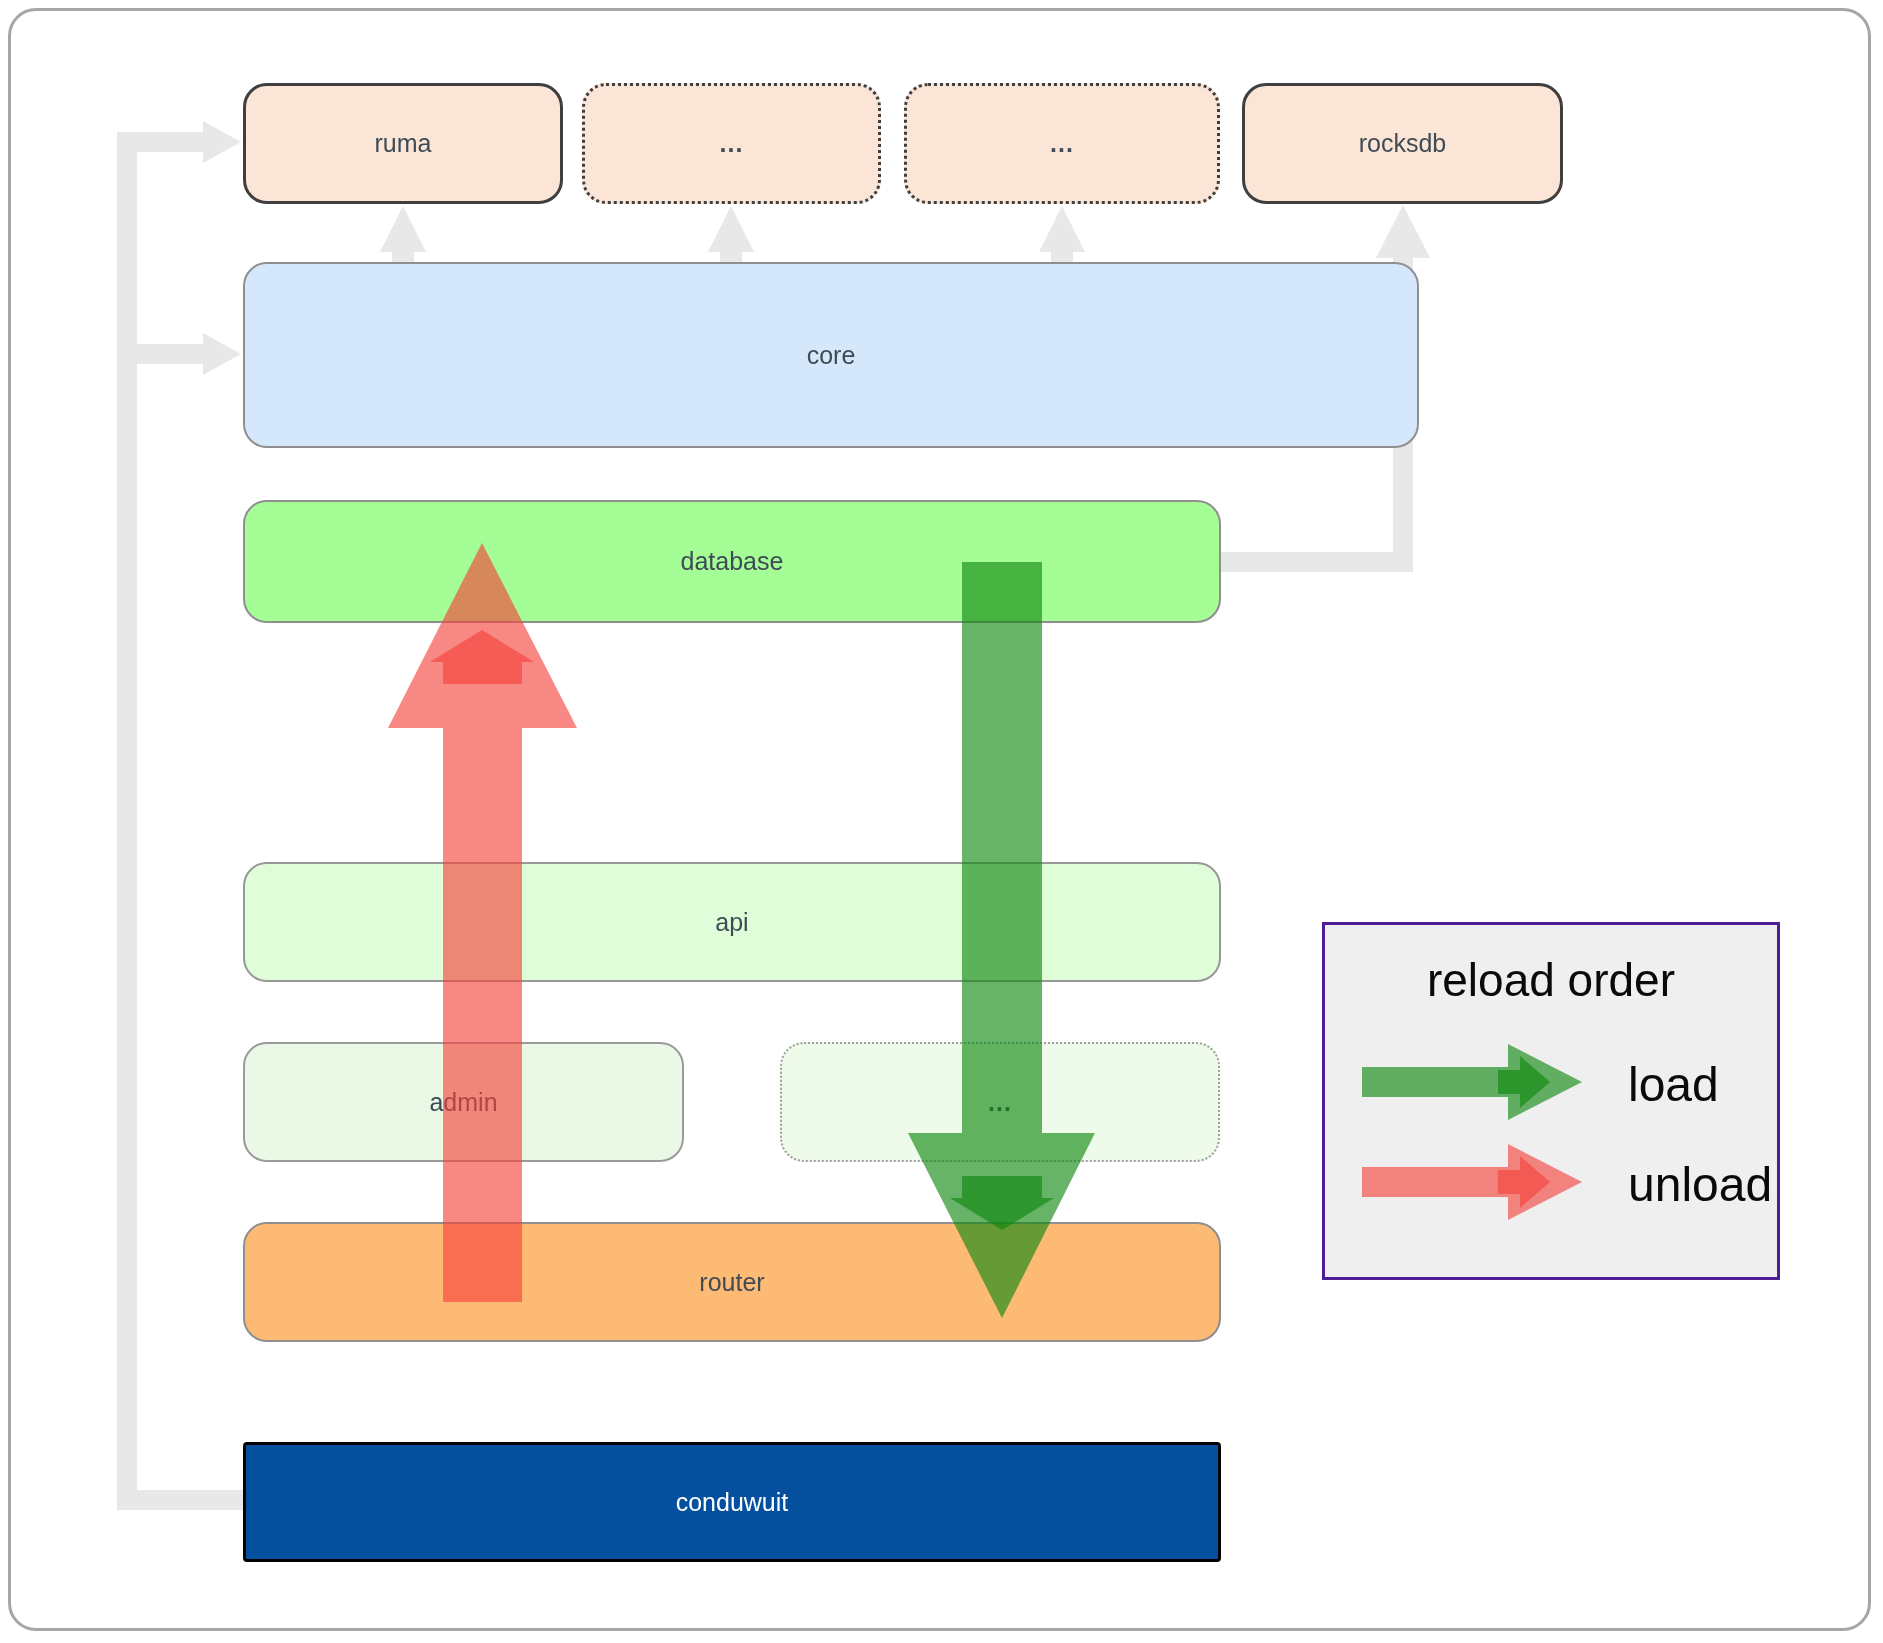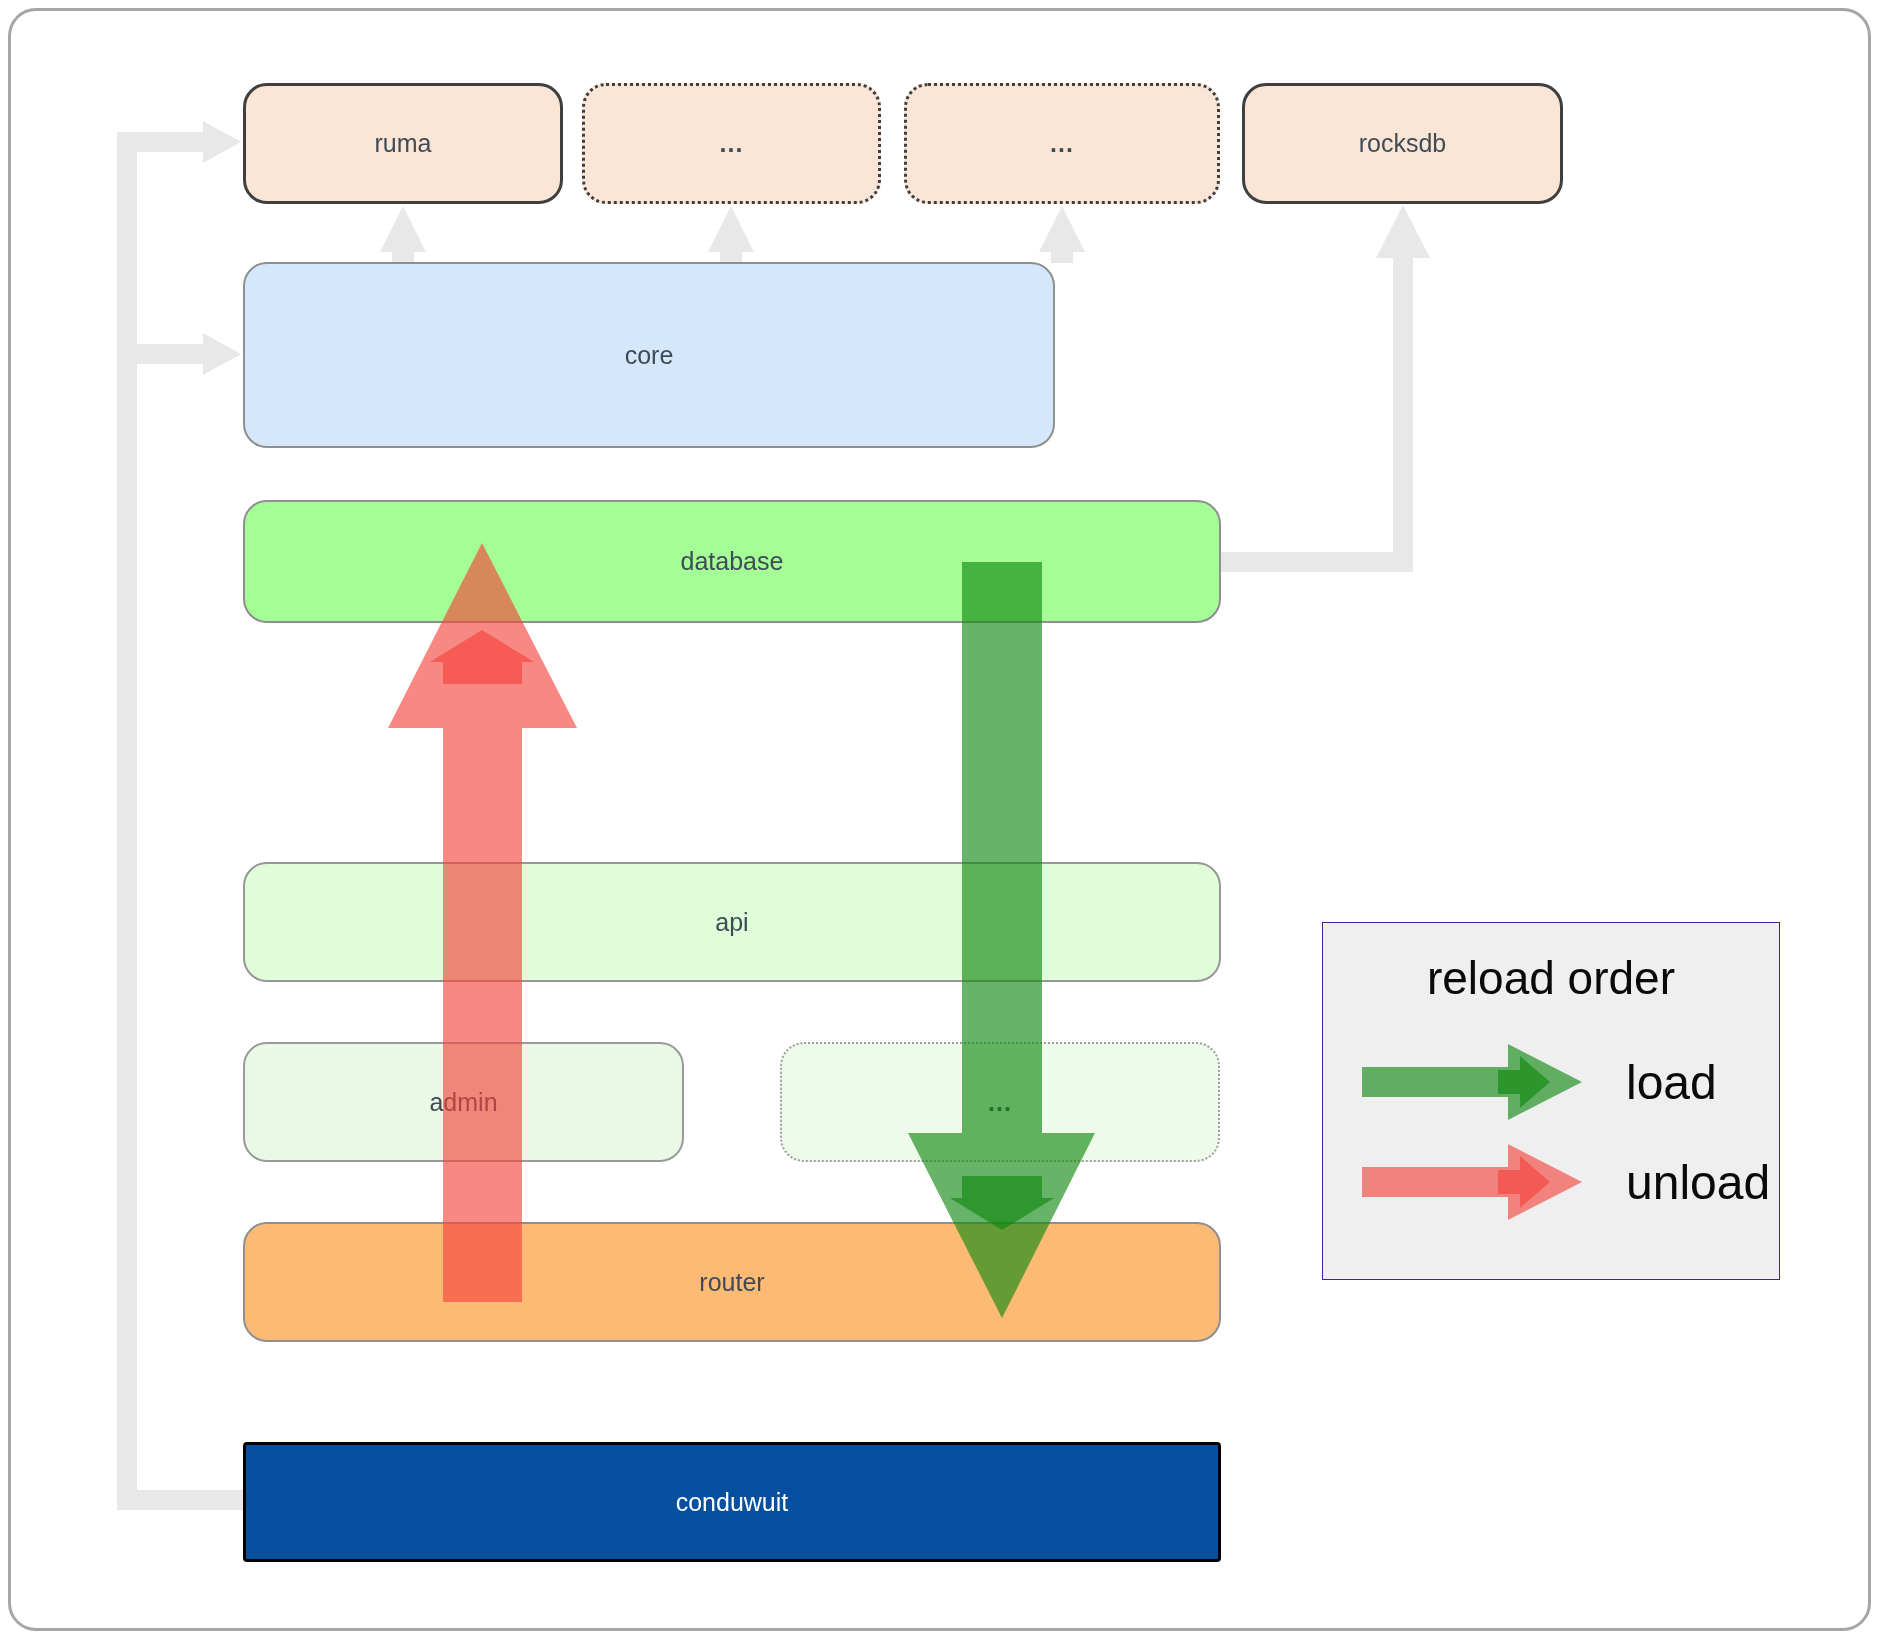--- a/index.html
+++ b/index.html
@@ -23,21 +23,21 @@
   .database{background:#a5fd95;border:2.5px solid #8f8f8f;}
   .service{background:#ccfdc3;border:2.5px solid #979797;}
   .api{background:#dffdd8;border:2.5px solid #979797;}
   .admin{background:#eaf9e5;border:2px solid #9a9a9a;}
   .admin-more{background:#effbea;border:2.5px dotted #9f9f9f;}
   .router{background:#fdba74;border:2.5px solid #8f8f8f;}
   .conduwuit{background:#05509e;border:3px solid #000000;color:#ffffff;border-radius:4px;}
   .dots{font-weight:700;letter-spacing:1px;}
   .legend{
     position:absolute;left:1322px;top:922px;width:458px;height:358px;
-    background:#efefef;border:1px solid #4c1d95;box-sizing:border-box;z-index:1;
+    background:#efefef;border:3px solid #4c1d95;box-sizing:border-box;z-index:1;
   }
   .legend-title{
     position:absolute;left:0;top:28px;width:100%;text-align:center;
     font-size:46px;color:#0a0a0a;
   }
   .legend-item-label{
     position:absolute;left:303px;font-size:48px;color:#0a0a0a;line-height:52px;
   }
   .legend-load{top:134px;}
   .legend-unload{top:234px;text-align:center;}
@@ -73,21 +73,21 @@
   <div class="box peach-dotted" style="left:582px;top:83px;width:299px;height:121px">
     <span class="dots">...</span>
   </div>
   <div class="box peach-dotted" style="left:904px;top:83px;width:316px;height:121px">
     <span class="dots">...</span>
   </div>
   <div class="box peach-solid" style="left:1242px;top:83px;width:321px;height:121px">
     <span>rocksdb</span>
   </div>
 
-  <div class="box core" style="left:243px;top:262px;width:812px;height:186px">
+  <div class="box core" style="left:243px;top:262px;width:1176px;height:186px">
     <span>core</span>
   </div>
 
   <div class="box database" style="left:243px;top:500px;width:978px;height:123px">
     <span>database</span>
   </div>
 
 
   <div class="box api" style="left:243px;top:862px;width:978px;height:120px">
     <span>api</span>

